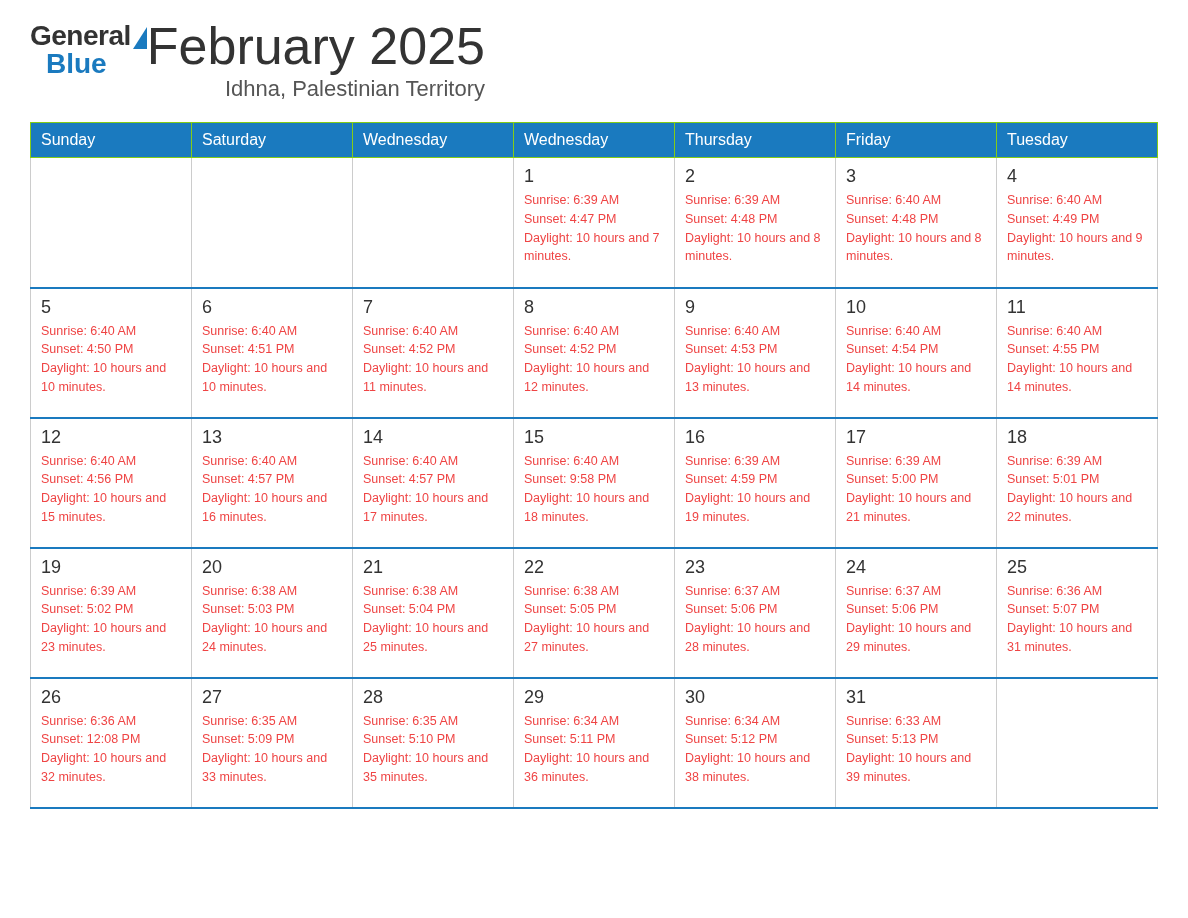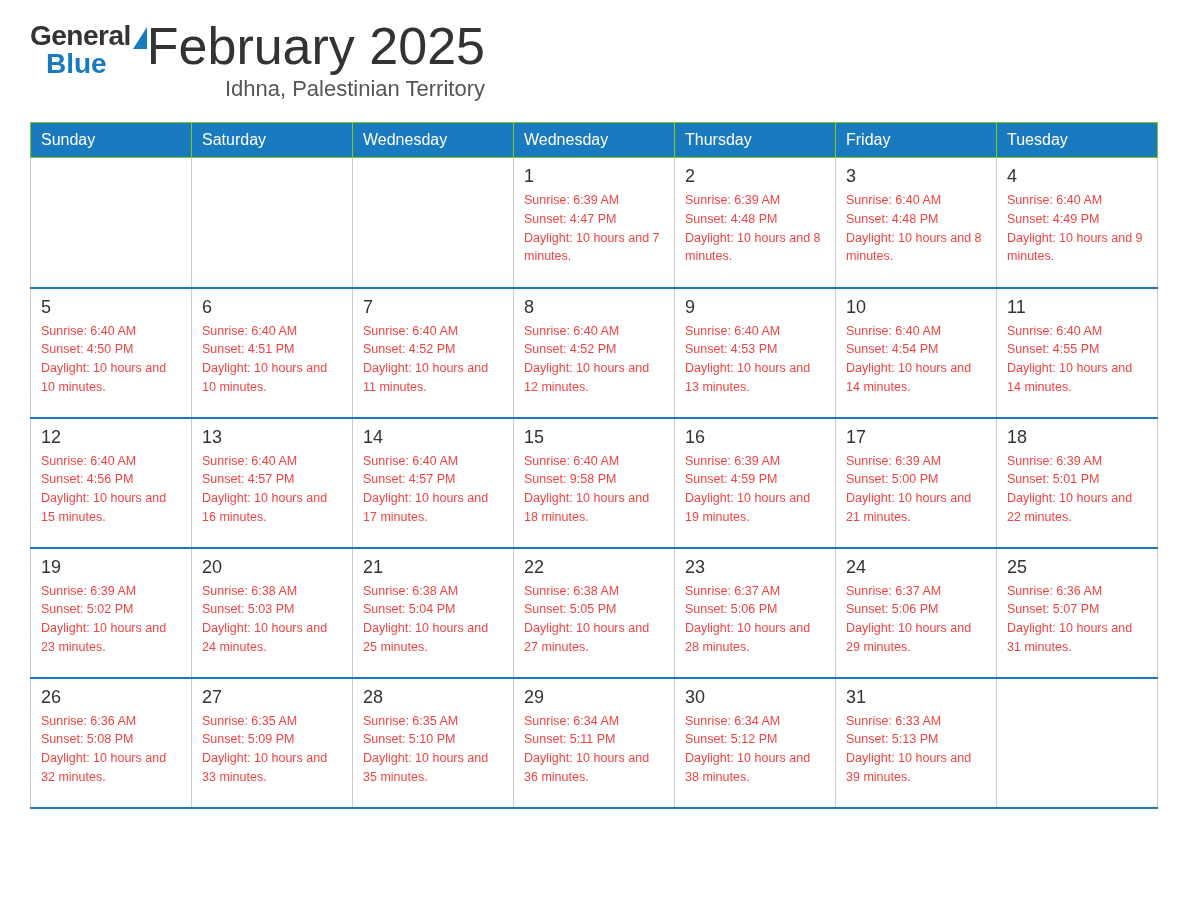--- a/index.html
+++ b/index.html
@@ -294,21 +294,21 @@
           <span class="day-number">25</span>
           <div class="day-info">Sunrise: 6:36 AM
 Sunset: 5:07 PM
 Daylight: 10 hours and 31 minutes.</div>
         </td>
       </tr>
       <tr>
         <td>
           <span class="day-number">26</span>
           <div class="day-info">Sunrise: 6:36 AM
-Sunset: 5:08 PM
+Sunset: 12:08 PM
 Daylight: 10 hours and 32 minutes.</div>
         </td>
         <td>
           <span class="day-number">27</span>
           <div class="day-info">Sunrise: 6:35 AM
 Sunset: 5:09 PM
 Daylight: 10 hours and 33 minutes.</div>
         </td>
         <td>
           <span class="day-number">28</span>

